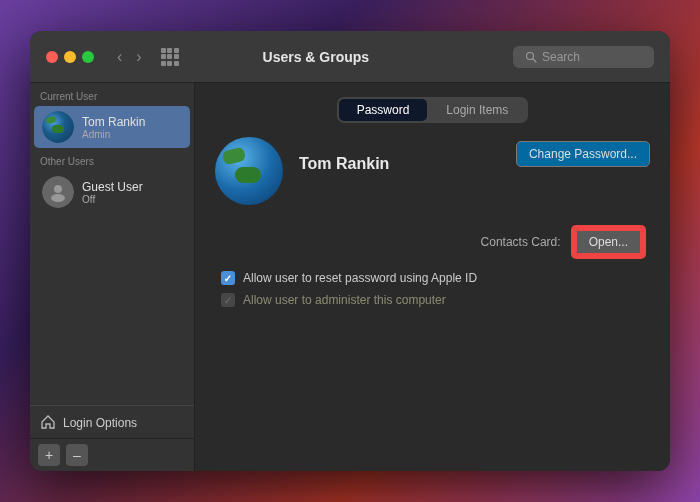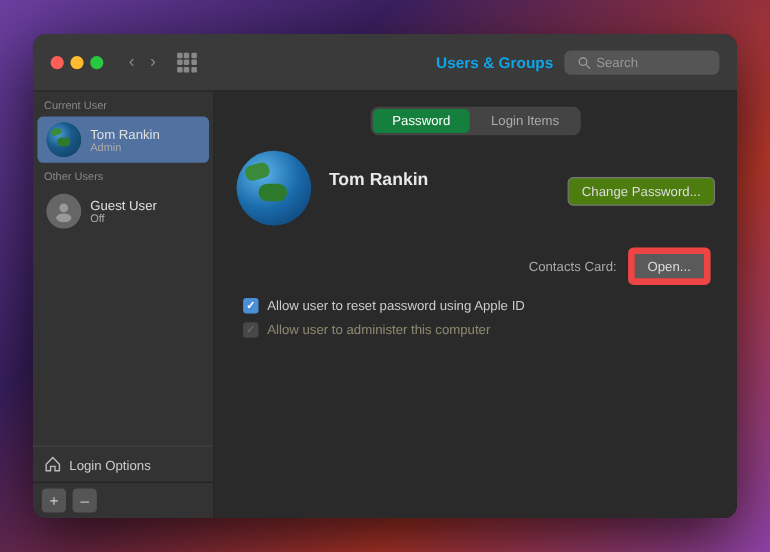--- a/index.html
+++ b/index.html
@@ -69,22 +69,22 @@
       grid-template-rows: repeat(3,5px);
       gap: 1.5px;
       margin-left: 4px;
     }
     .grid-dot {
       background: #888;
       border-radius: 1px;
     }
     .titlebar-title {
       flex: 1;
-      text-align: right;
-      color: #0ea5e9;
+      text-align: center;
+      color: #e5e5e5;
       font-size: 14px;
       font-weight: 600;
       margin-left: -60px;
     }
     .search-bar {
       display: flex;
       align-items: center;
       background: #555;
       border-radius: 6px;
       padding: 4px 12px;
@@ -243,21 +243,21 @@
     }
     .tab-btn {
       padding: 4px 18px;
       border-radius: 5px;
       border: none;
       cursor: pointer;
       font-size: 12px;
       font-weight: 500;
     }
     .tab-btn.active {
-      background: #15803d;
+      background: #0f172a;
       color: #fff;
     }
     .tab-btn.inactive {
       background: transparent;
       color: #aaa;
     }
     .user-detail {
       display: flex;
       align-items: flex-start;
       gap: 16px;
@@ -290,28 +290,28 @@
       border-radius: 8px;
     }
     .user-detail-name {
       font-size: 16px;
       font-weight: 600;
       color: #e8e8e8;
       margin-top: 18px;
     }
     .change-password-btn {
       margin-left: auto;
-      background: #4d7c0f;
+      background: #0369a1;
       border: 1px solid #777;
       border-radius: 5px;
       color: #ddd;
       font-size: 12px;
       padding: 5px 12px;
       cursor: pointer;
-      margin-top: 24px;
+      margin-top: 4px;
     }
     .contacts-row {
       display: flex;
       align-items: center;
       gap: 10px;
       margin-bottom: 12px;
       padding-left: 10px;
       justify-content: flex-end;
       padding-right: 4px;
     }

